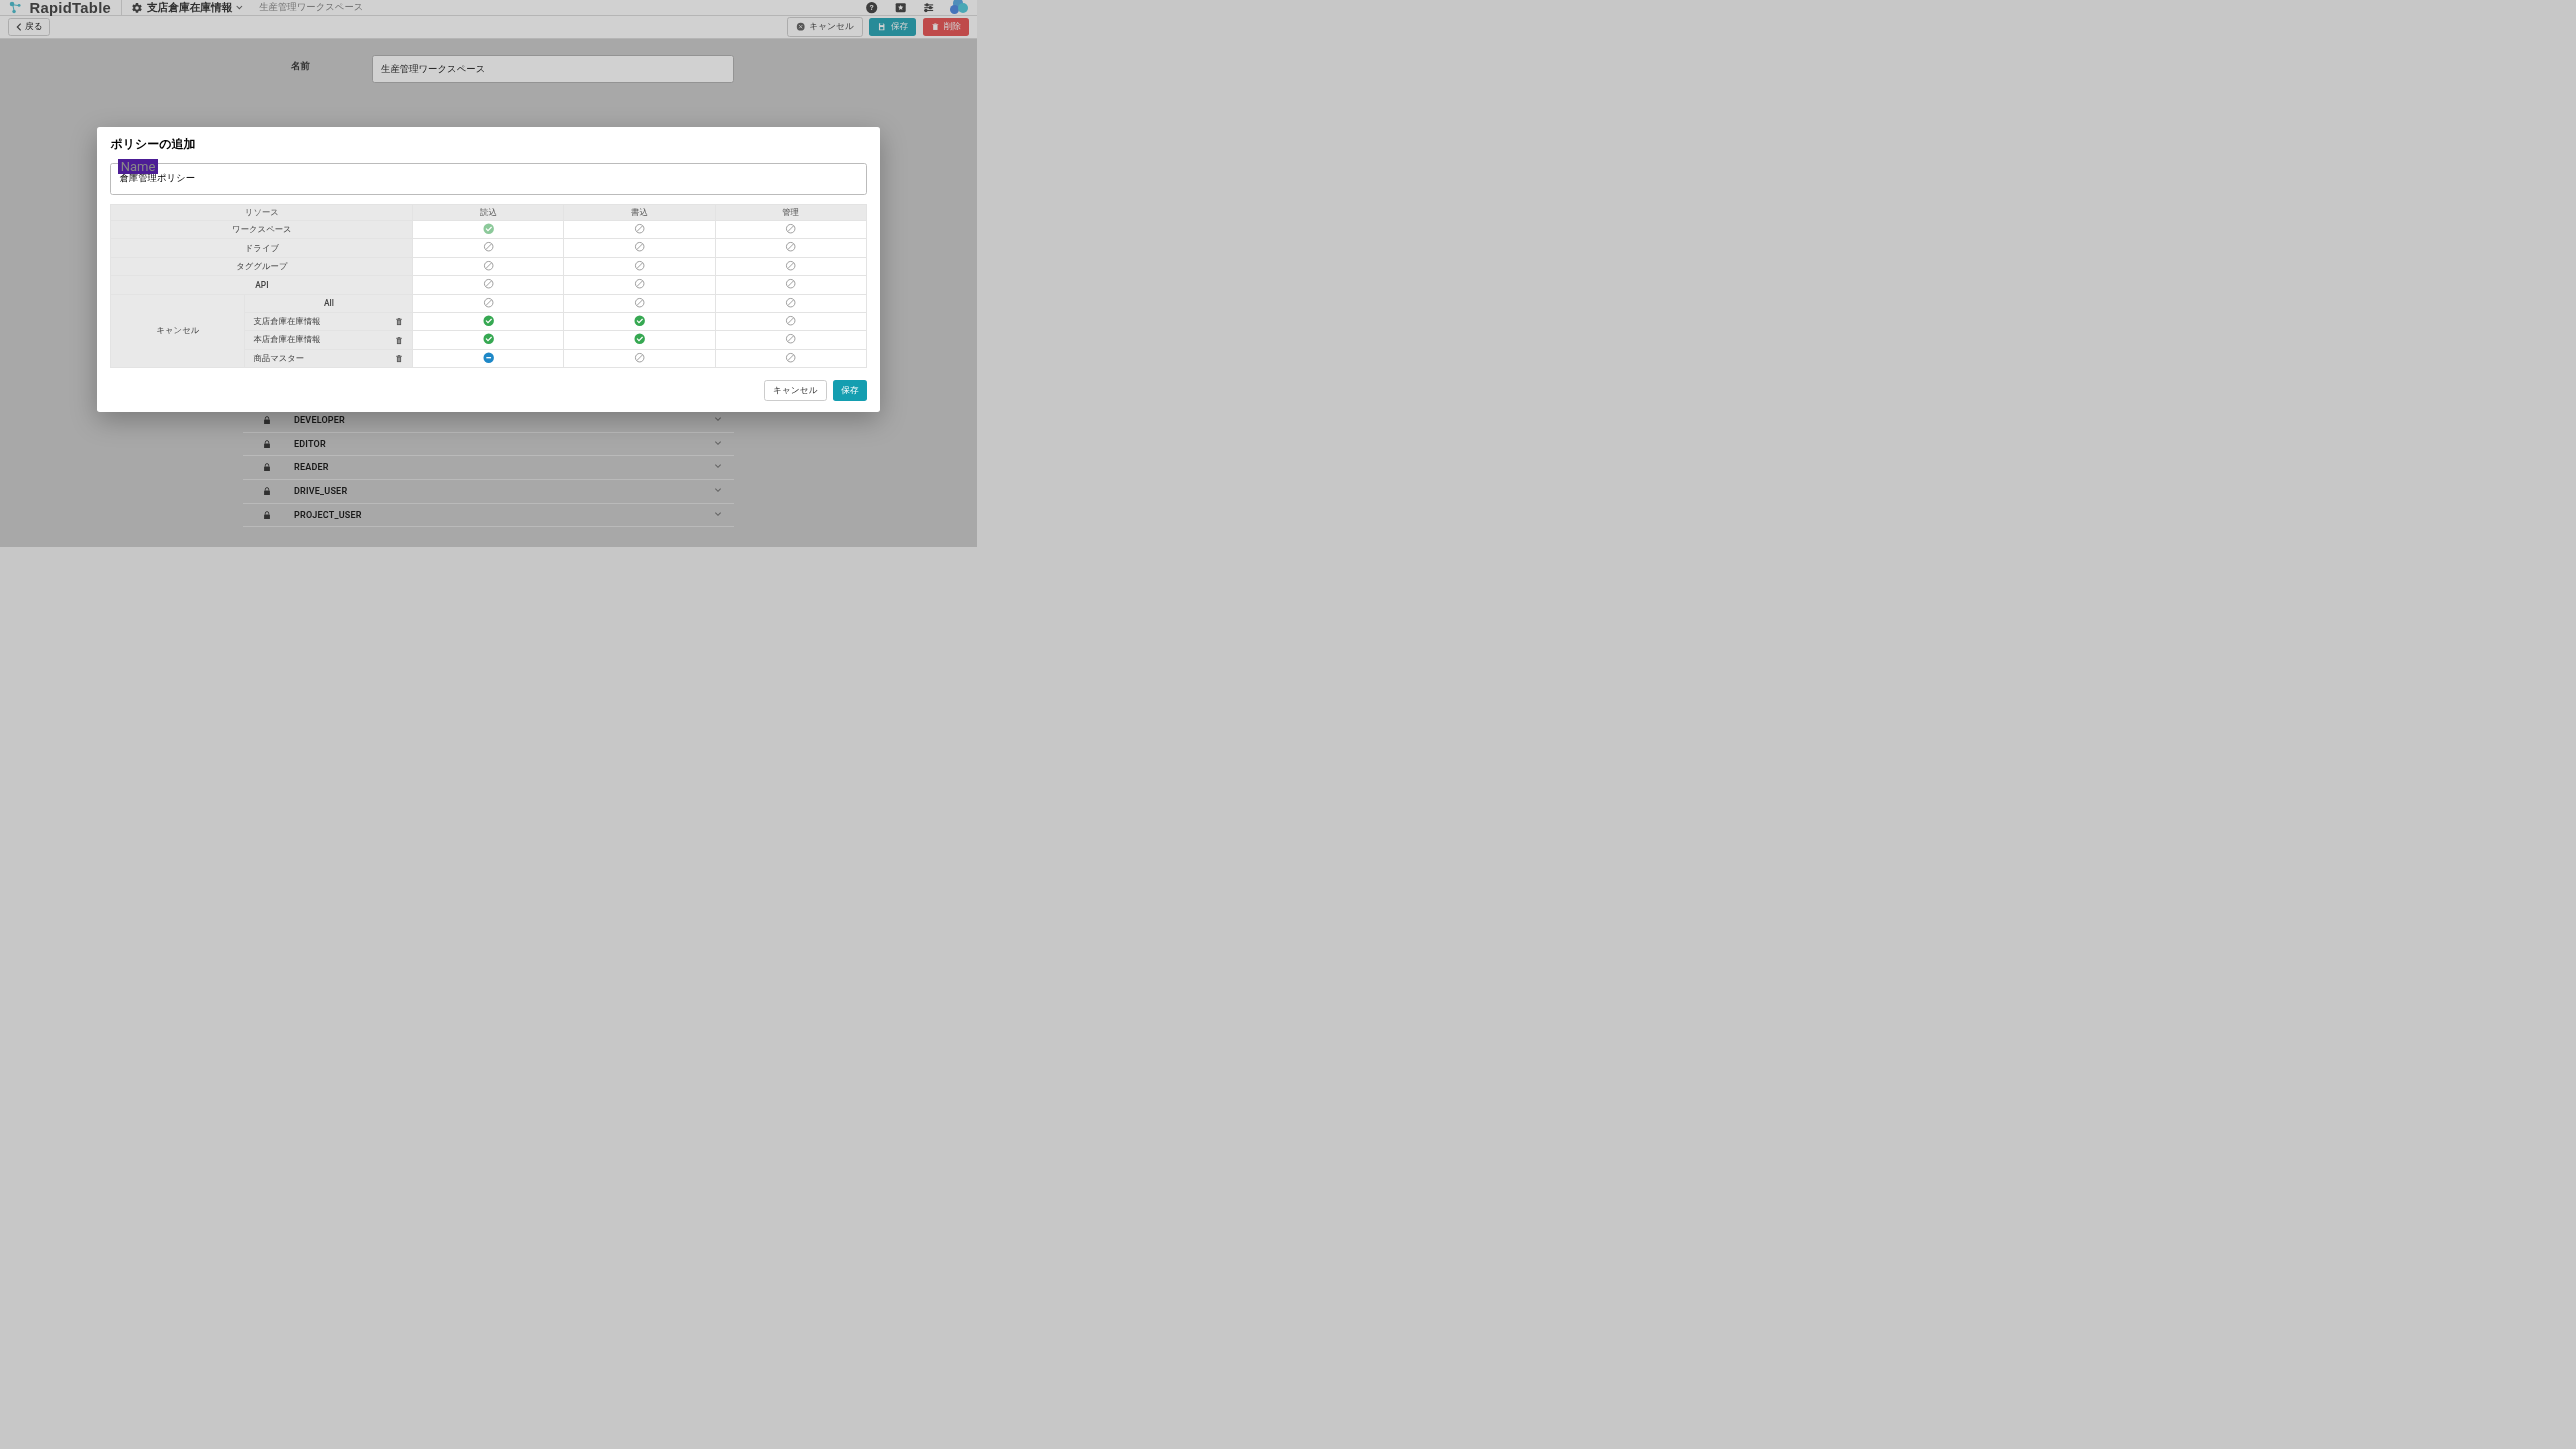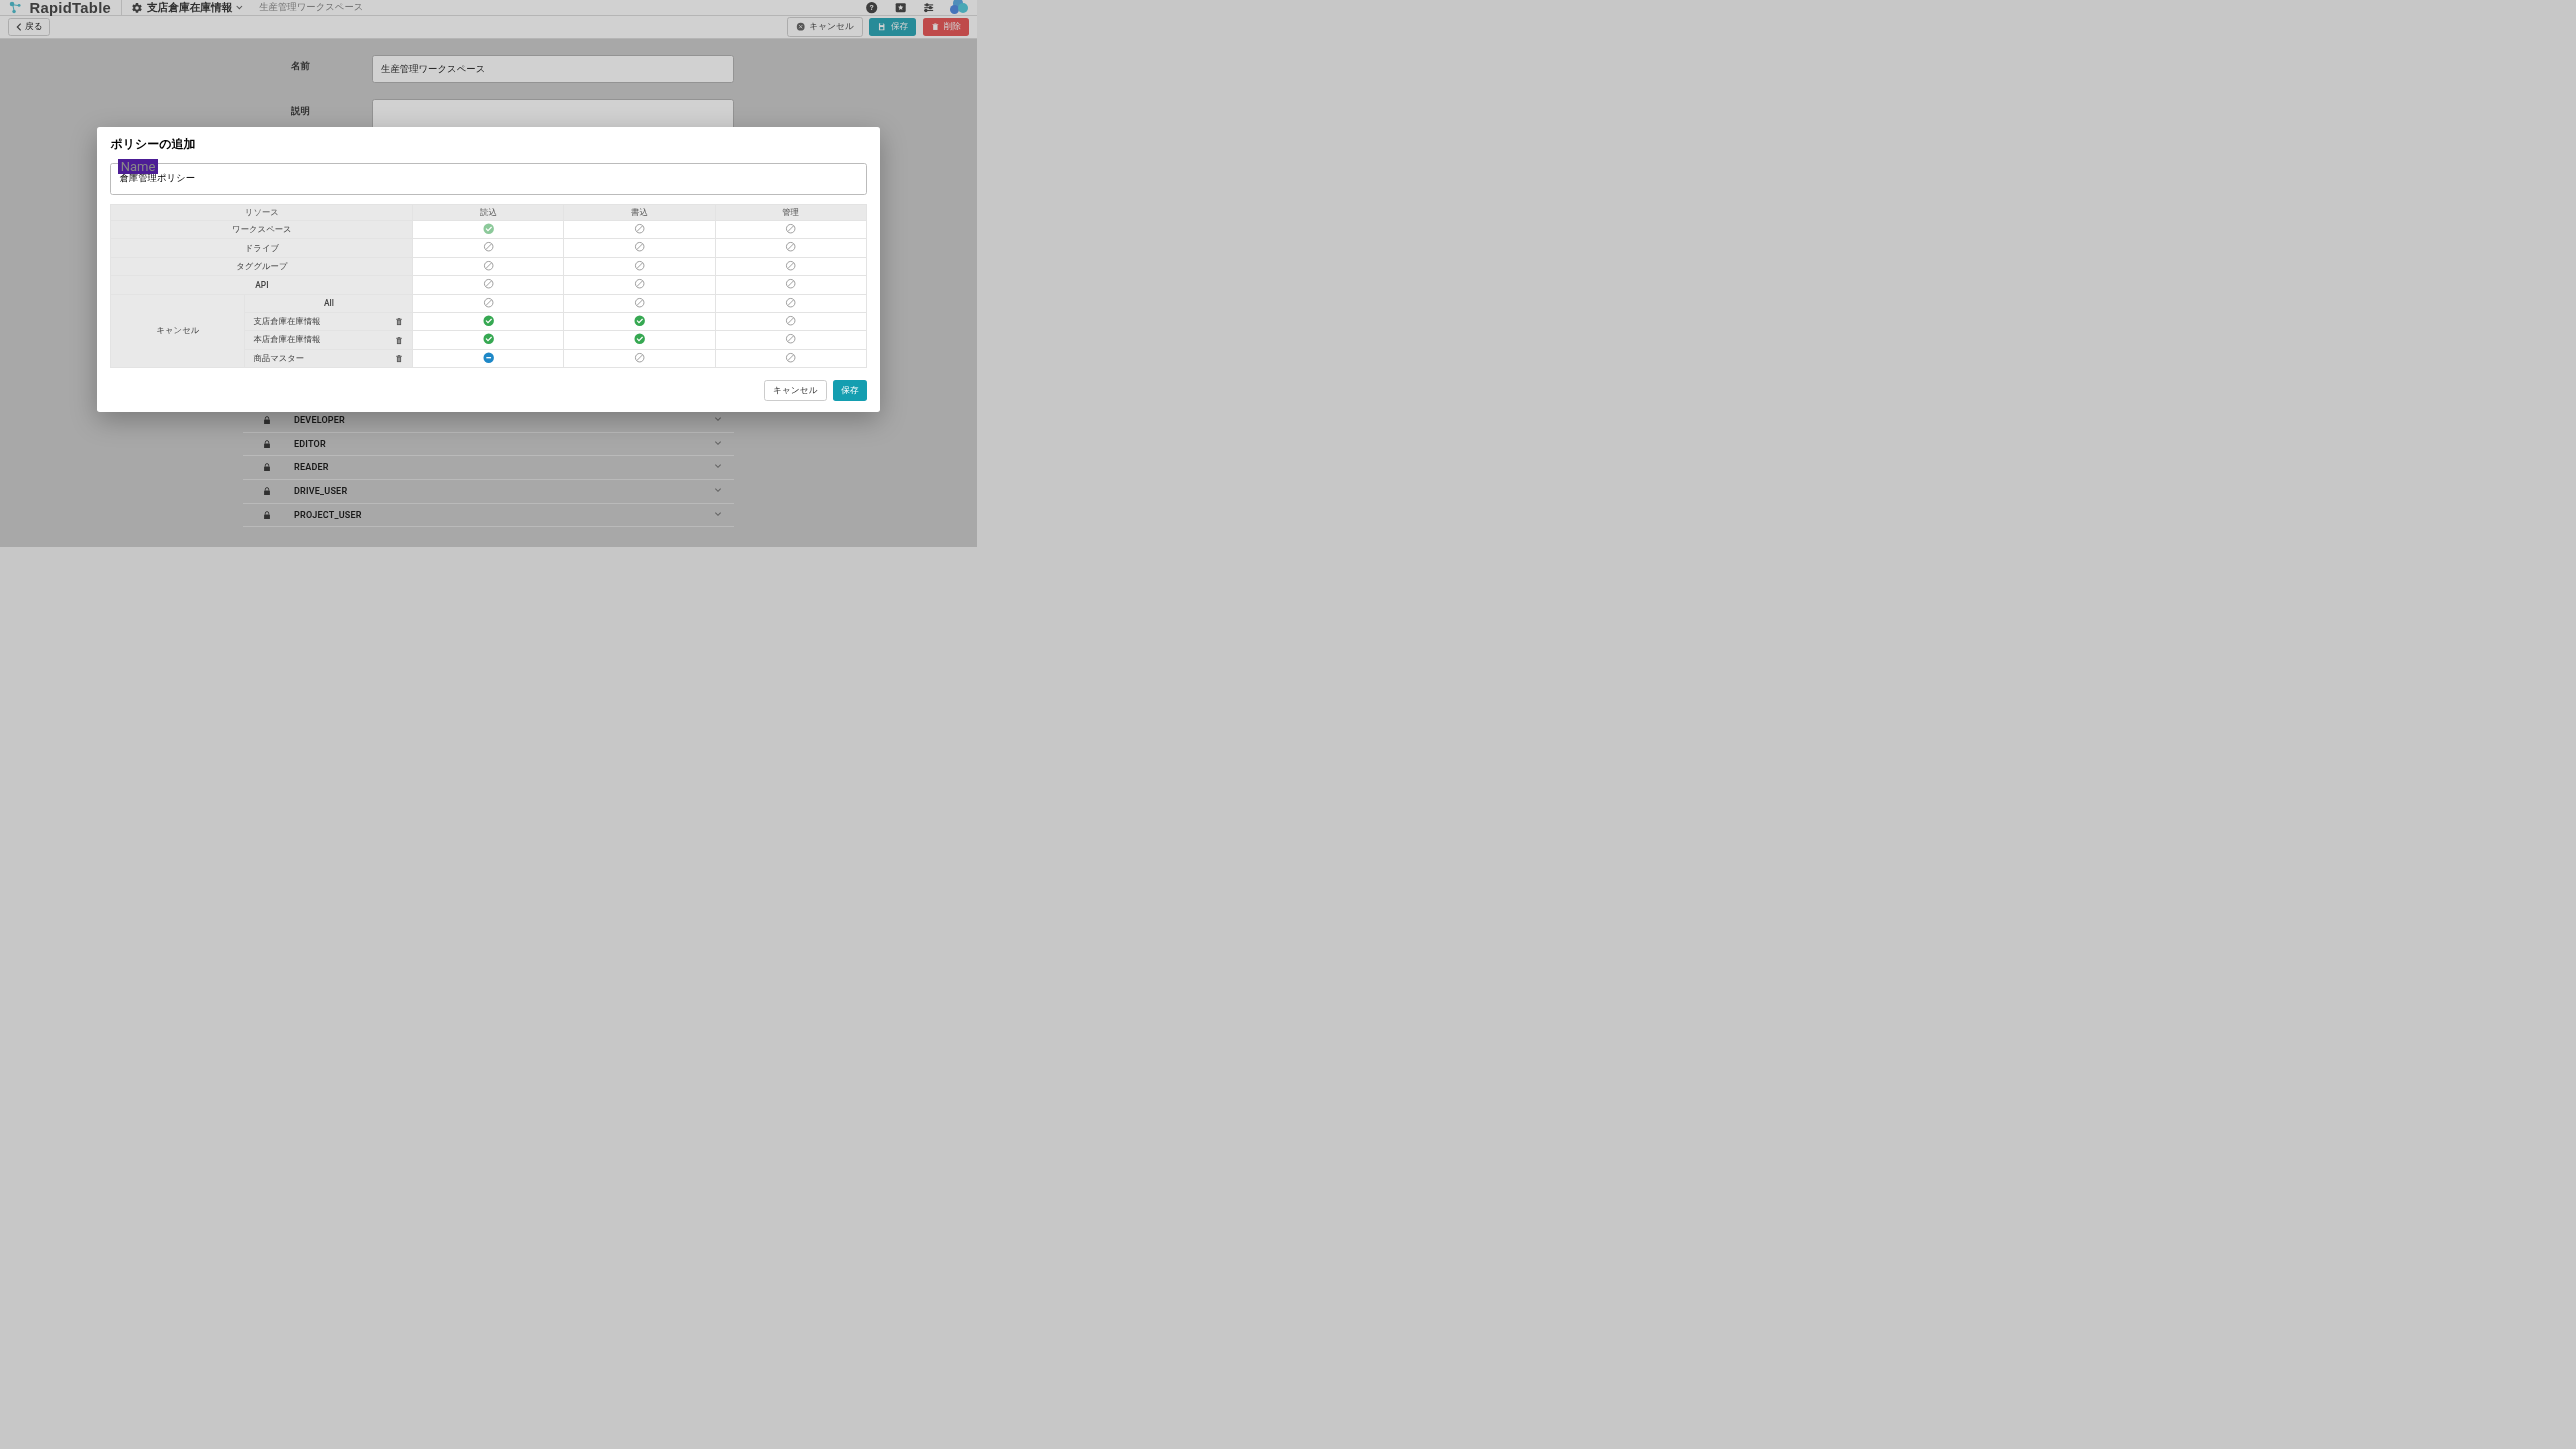--- a/index.html
+++ b/index.html
@@ -223,24 +223,20 @@
         </svg>
     </span>
     <span>削除</span>
   </button>
 </div>
 
 <div class="bg-form">
   <div class="form-row">
     <div class="form-label">名前</div>
     <div class="form-input">生産管理ワークスペース</div>
-  </div>
-  <div class="form-row">
-    <div class="form-label">説明</div>
-    <div class="form-input form-textarea"></div>
   </div>
 </div>
 
 <div class="policy-list" id="policy-list">
     <div class="policy-item">
       <span>
         <svg width="10" height="10.7" viewBox="0 0 24 24" fill="#222">
           <rect x="5" y="10" width="14" height="11" rx="1"></rect>
           <path d="M8 10 V7 a4 4 0 0 1 8 0 V10" fill="none" stroke="#222" stroke-width="2.2"></path>
         </svg>

